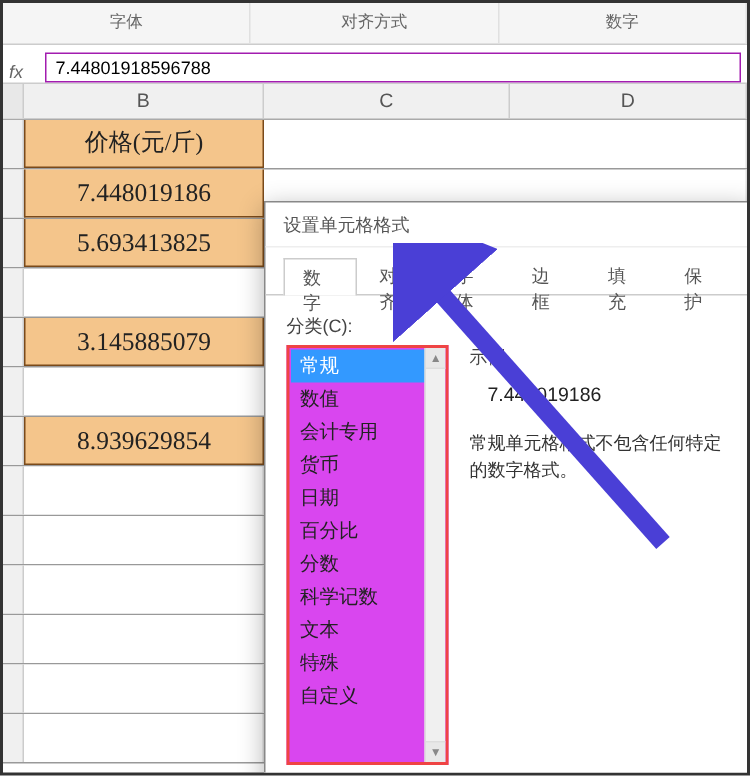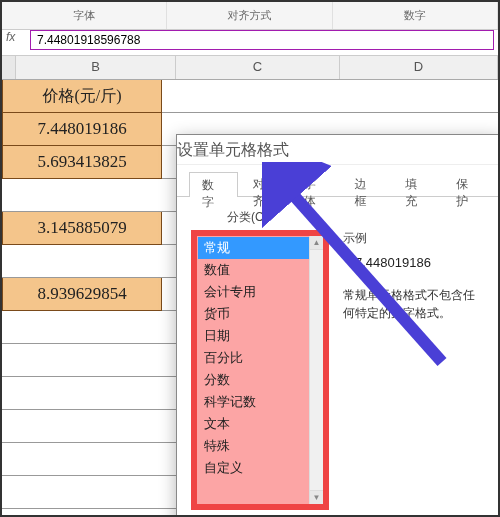--- a/index.html
+++ b/index.html
@@ -1,53 +1,53 @@
 <!DOCTYPE html>
 <html><head>
 <meta charset="utf-8">
 <style>
   * { box-sizing: border-box; margin: 0; padding: 0; }
   body { font-family: "Microsoft YaHei", Arial, sans-serif; font-size: 12px; background: #fff; width: 500px; height: 517px; overflow: hidden; position: relative; border: 2px solid #333; }
   
   .ribbon-groups { display: flex; height: 28px; border-bottom: 1px solid #ccc; background: #f5f5f5; }
   .ribbon-group { flex: 1; text-align: center; line-height: 26px; color: #666; font-size: 11px; border-right: 1px solid #e0e0e0; }
   
-  .formula-bar { display: flex; align-items: flex-start; height: 26px; border-bottom: 1px solid #ccc; padding: 0 4px; gap: 6px; }
+  .formula-bar { display: flex; align-items: flex-end; height: 26px; border-bottom: 1px solid #ccc; padding: 0 4px; gap: 6px; }
   .fx-label { font-style: italic; color: #666; width: 18px; }
   .formula-input { flex: 1; height: 20px; border: 1px solid #a21caf; padding: 0 6px; font-size: 12px; background: #fff; }
   
   .grid-area { position: relative; height: calc(100% - 54px); }
   
   .col-headers { display: flex; height: 24px; background: #f0f0f0; border-bottom: 1px solid #aaa; }
   .col-header { text-align: center; line-height: 22px; color: #555; font-size: 13px; border-right: 1px solid #ccc; }
   .col-a { width: 14px; background: #e8e8e8; }
   .col-b { width: 160px; }
   .col-c { width: 164px; }
   .col-d { flex: 1; }
   
   .rows { }
-  .row { display: flex; height: 33px; border-bottom: 1px solid #999; flex-direction: column; }
+  .row { display: flex; height: 33px; border-bottom: 1px solid #999; }
   .row-gutter { width: 14px; background: #f0f0f0; border-right: 1px solid #ccc; }
   .cell-b { width: 160px; background: #f4c58b; border: 1px solid #7a4a1a; border-top: none; text-align: center; font-family: "SimSun", serif; font-size: 17px; line-height: 32px; color: #222; }
   .cell-b.header { font-size: 16px; }
   .cell-cd { flex: 1; border-right: 1px solid #e0e0e0; }
   .empty-rows .row { height: 33px; }
   .empty-rows .cell-b { background: #fff; border: none; border-right: 1px solid #e0e0e0; }
   
   .dialog { position: absolute; left: 174px; top: 78px; width: 325px; height: 438px; background: #fff; border: 1px solid #888; box-shadow: 0 4px 16px rgba(0,0,0,0.3); }
-  .dialog-title { height: 30px; line-height: 30px; padding: 0 0; font-size: 16px; color: #555; border-bottom: 1px solid #eee; }
+  .dialog-title { height: 30px; line-height: 30px; padding: 0 12px; font-size: 12px; color: #555; border-bottom: 1px solid #eee; }
   .dialog-tabs { display: flex; height: 32px; padding: 6px 8px 0 12px; gap: 2px; border-bottom: 1px solid #ccc; }
   .dialog-tab { padding: 4px 12px; font-size: 12px; color: #555; cursor: pointer; border: 1px solid transparent; border-bottom: none; }
   .dialog-tab.active { border-color: #ccc; background: #fff; position: relative; top: 1px; }
   
   .dialog-body { padding: 12px 14px; }
-  .category-label { font-size: 12px; color: #444; margin-bottom: 4px; margin-left: 36px; }
+  .category-label { font-size: 12px; color: #444; margin-bottom: 4px; }
   
   .body-row { display: flex; gap: 14px; }
-  .listbox { width: 138px; height: 280px; border: 6px solid #ef4444; background: #fca5a5; overflow: hidden; position: relative; }
+  .listbox { width: 108px; height: 280px; border: 2px solid #ef4444; background: #d946ef; overflow: hidden; position: relative; }
   .listbox-inner { padding: 1px; }
   .list-item { padding: 2px 6px; font-size: 13px; color: #222; cursor: pointer; line-height: 18px; }
   .list-item.selected { background: #3399ff; color: #fff; }
   .listbox-scroll { position: absolute; right: 0; top: 0; width: 14px; height: 100%; background: #f0f0f0; border-left: 1px solid #ddd; }
   .scroll-arrow { height: 14px; text-align: center; font-size: 8px; color: #888; line-height: 14px; background: #e8e8e8; }
   .scroll-arrow.up { border-bottom: 1px solid #ddd; }
   .scroll-arrow.down { position: absolute; bottom: 0; width: 100%; border-top: 1px solid #ddd; }
   
   .right-panel { flex: 1; }
   .example-label { font-size: 12px; color: #444; margin-bottom: 8px; }

